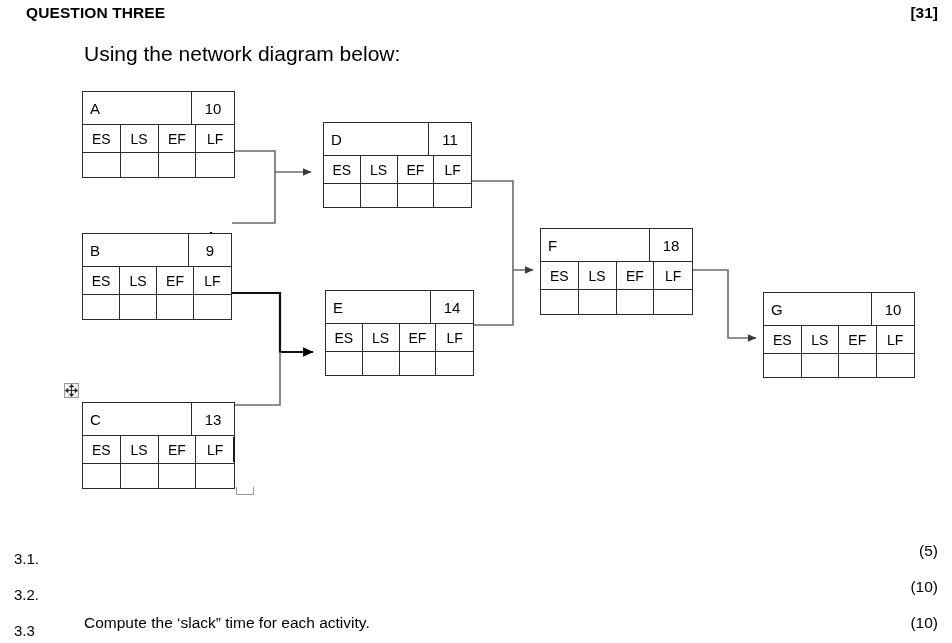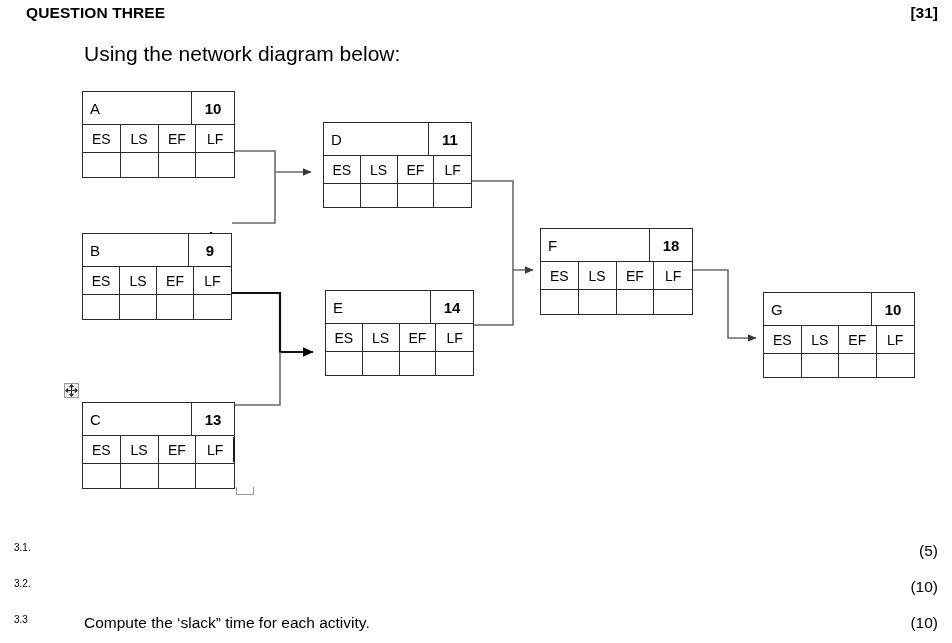--- a/index.html
+++ b/index.html
@@ -86,21 +86,20 @@
     border-right: 1.3px solid #2b2b2b;
     box-sizing: border-box;
   }
   .node-duration {
     flex: 0 0 42px;
     display: flex;
     align-items: center;
     justify-content: center;
     font-size: 15px;
     box-sizing: border-box;
-    font-weight: bold;
   }
   .node-header-row {
     display: flex;
     flex: 0 0 27px;
     border-bottom: 1.3px solid #2b2b2b;
   }
   .node-header-row > div {
     flex: 1 1 25%;
     display: flex;
     align-items: center;
@@ -178,22 +177,22 @@
     top: 542px;
     width: 924px;
   }
   .question-row {
     position: relative;
     height: 36px;
   }
   .question-number {
     position: absolute;
     left: 0;
-    top: 0;
-    font-size: 10px;
+    top: 8px;
+    font-size: 15px;
     white-space: nowrap;
   }
   .question-text {
     position: absolute;
     left: 70px;
     top: 0;
     font-size: 15.5px;
     white-space: nowrap;
   }
   .question-mark {

